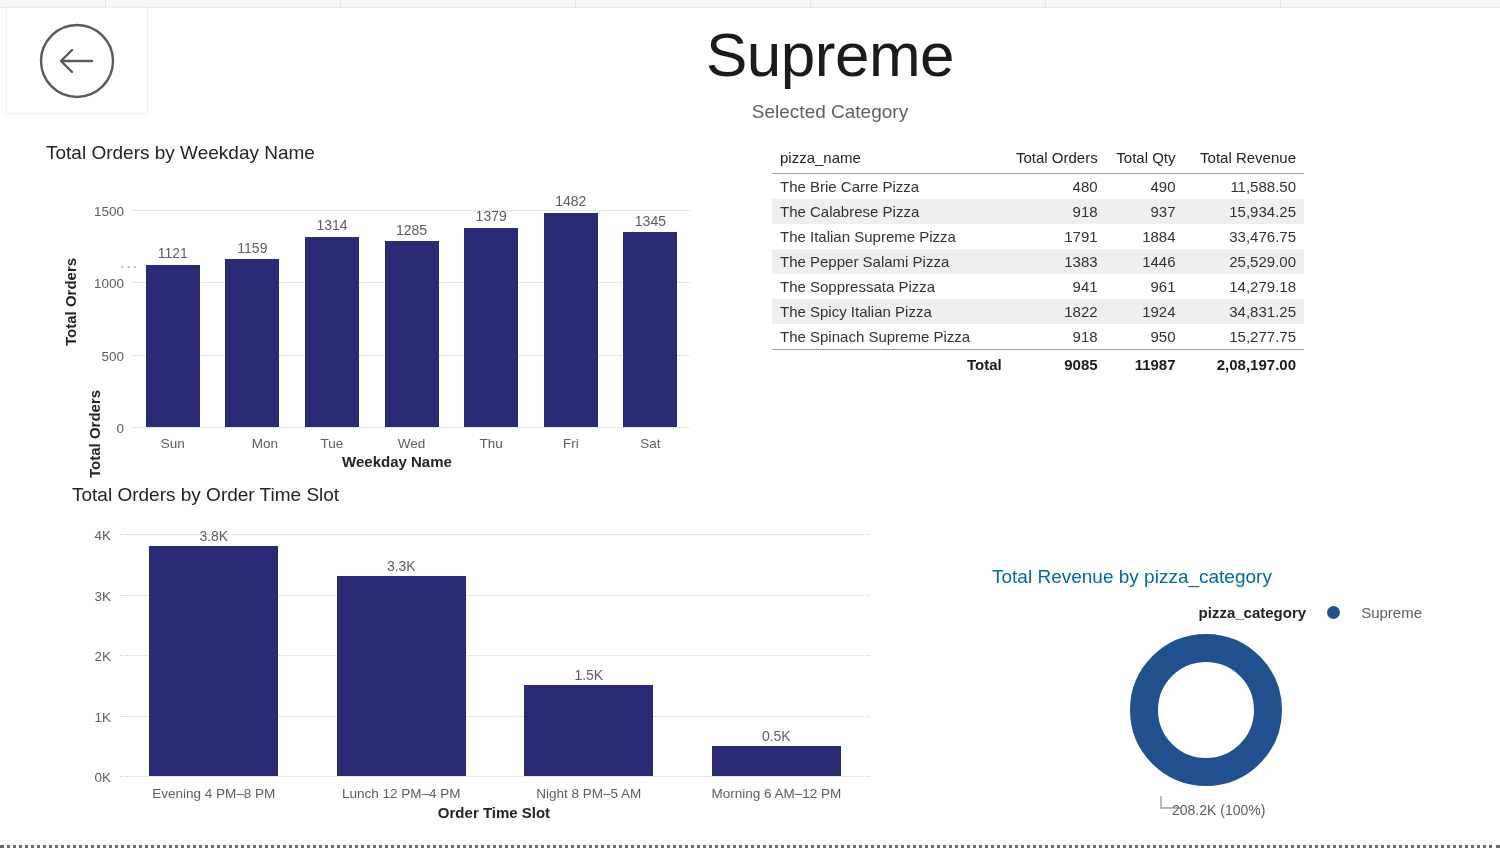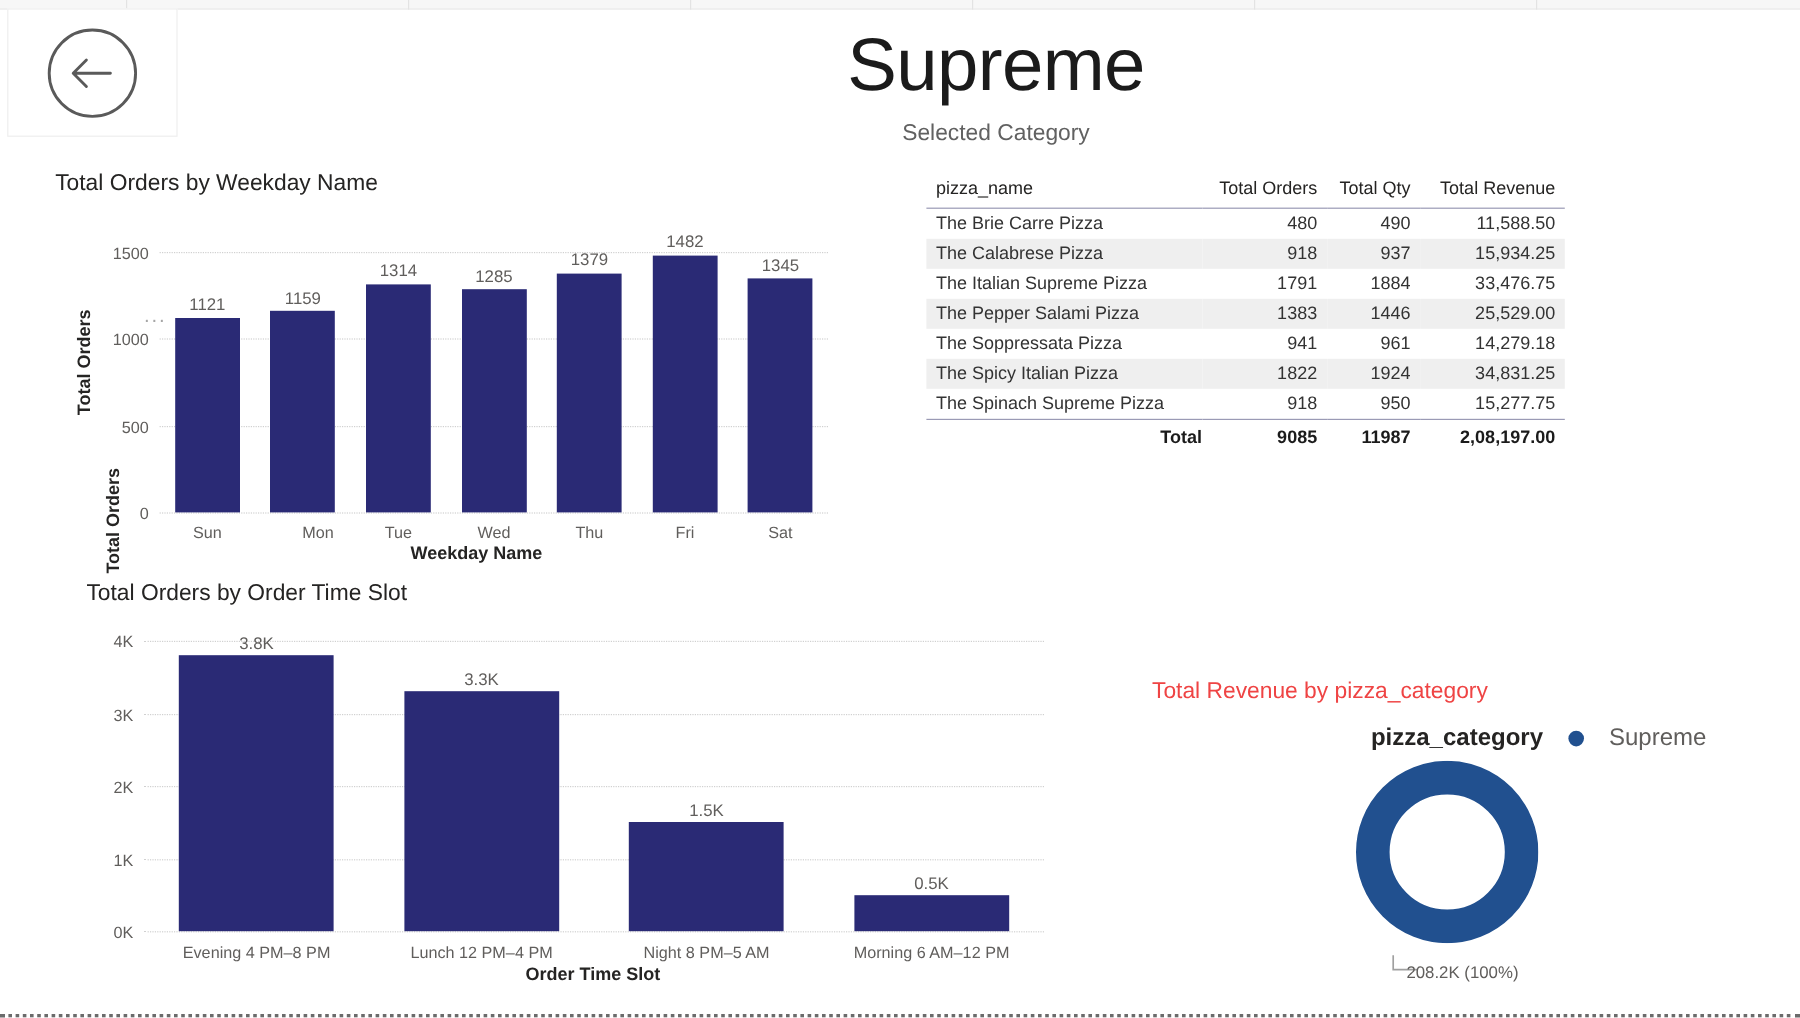--- a/index.html
+++ b/index.html
@@ -98,24 +98,24 @@
   .tbl tbody tr.alt td { background: #efefef; }
   .tbl tfoot td {
     font-weight: 700; color: #1b1b1b; font-size: 15px;
     border-top: 1px solid #9a9ab5; padding: 6px 0 4px 0;
   }
   .tbl tfoot td.name-col { text-align: right; padding-left: 8px; }
   .tbl tfoot td.num-col { text-align: right; padding-right: 8px; }
 
   
   .donut-wrap { position: absolute; left: 960px; top: 566px; width: 520px; height: 270px; }
-  .donut-title { font-size: 19px; color: #ef4444; white-space: nowrap; }
+  .donut-title { font-size: 19px; color: #0369a1; white-space: nowrap; margin-left: 32px; }
   .donut-legend {
     position: absolute; right: 58px; top: 38px;
-    display: flex; align-items: center; gap: 21px; font-size: 20px; white-space: nowrap;
+    display: flex; align-items: center; gap: 21px; font-size: 15px; white-space: nowrap;
   }
   .legend-name { font-weight: 700; color: #252423; }
   .legend-dot { width: 13px; height: 13px; border-radius: 50%; background: #21508f; display: inline-block; }
   .legend-value { color: #605e5c; }
   .donut-svg { position: absolute; left: 170px; top: 68px; }
   .donut-callout {
     position: absolute; left: 212px; top: 236px;
     font-size: 14px; color: #605e5c; white-space: nowrap;
   }
   .leader { position: absolute; left: 195px; top: 228px; }

